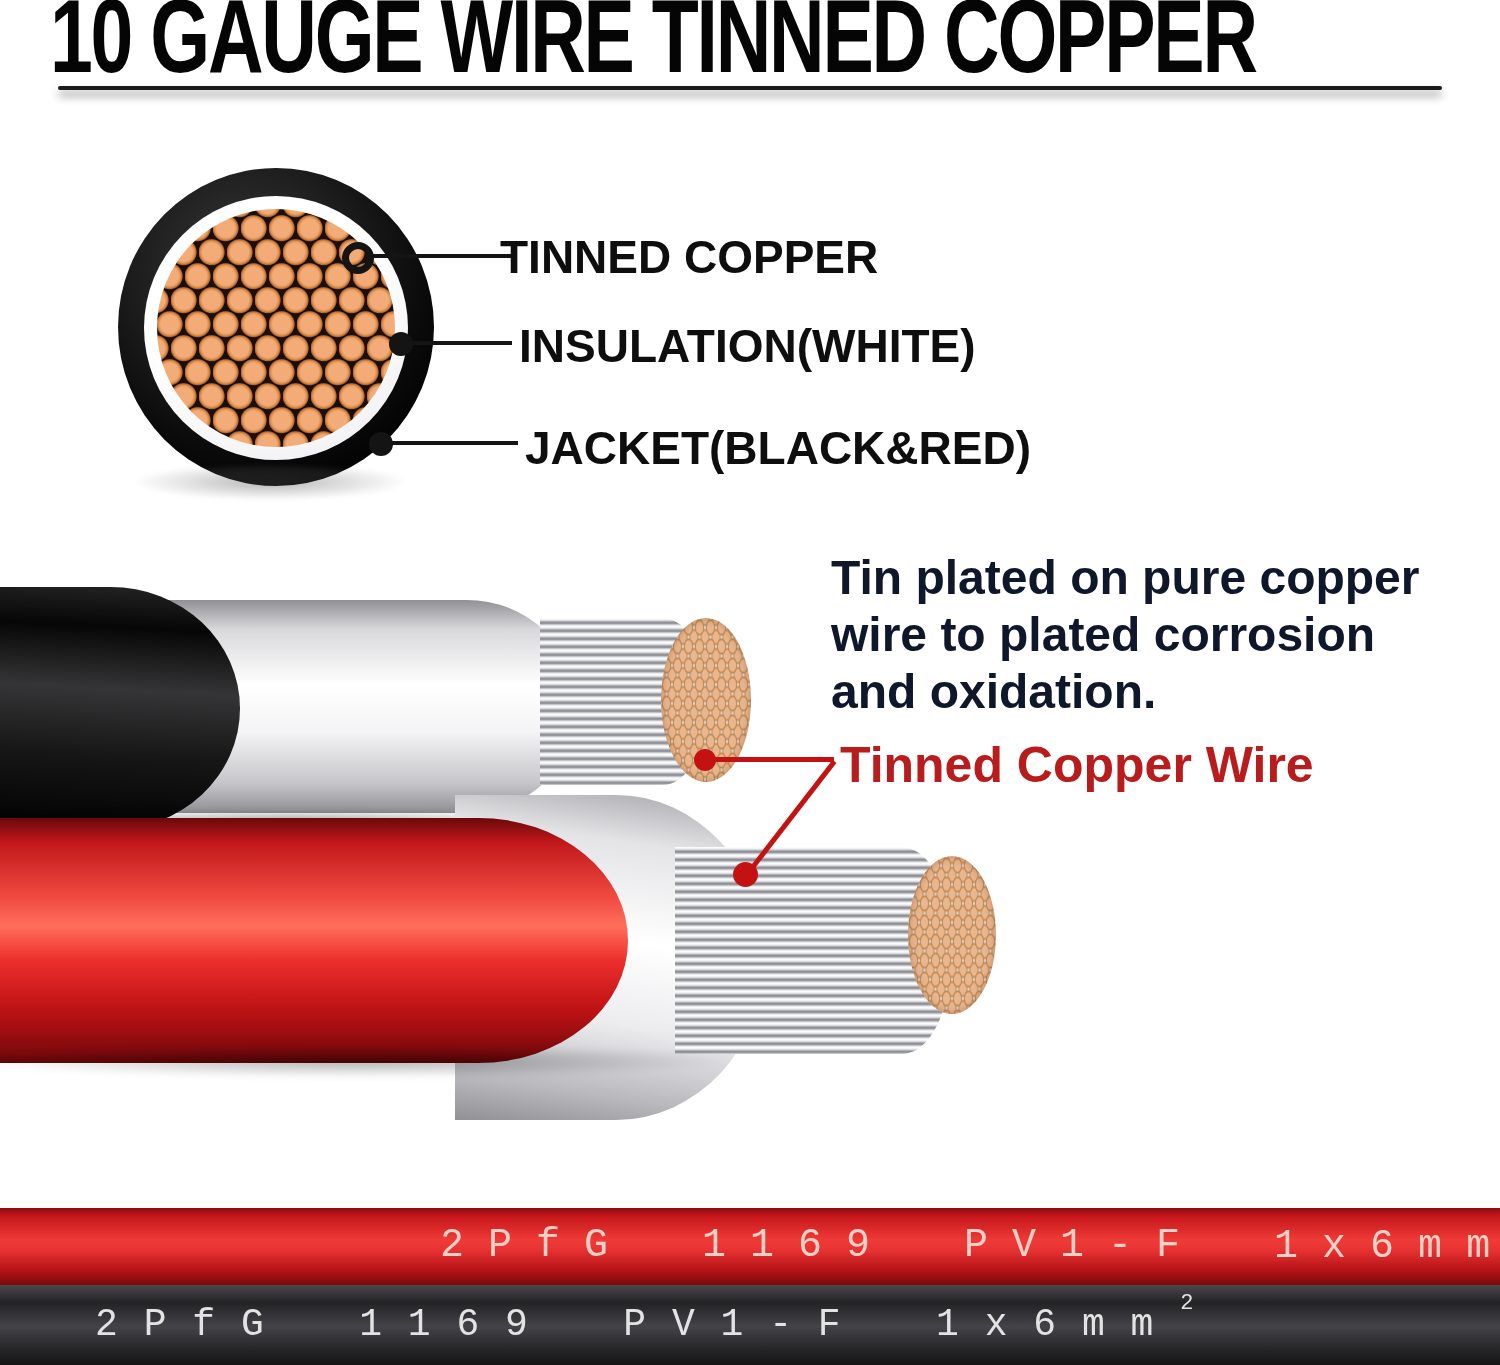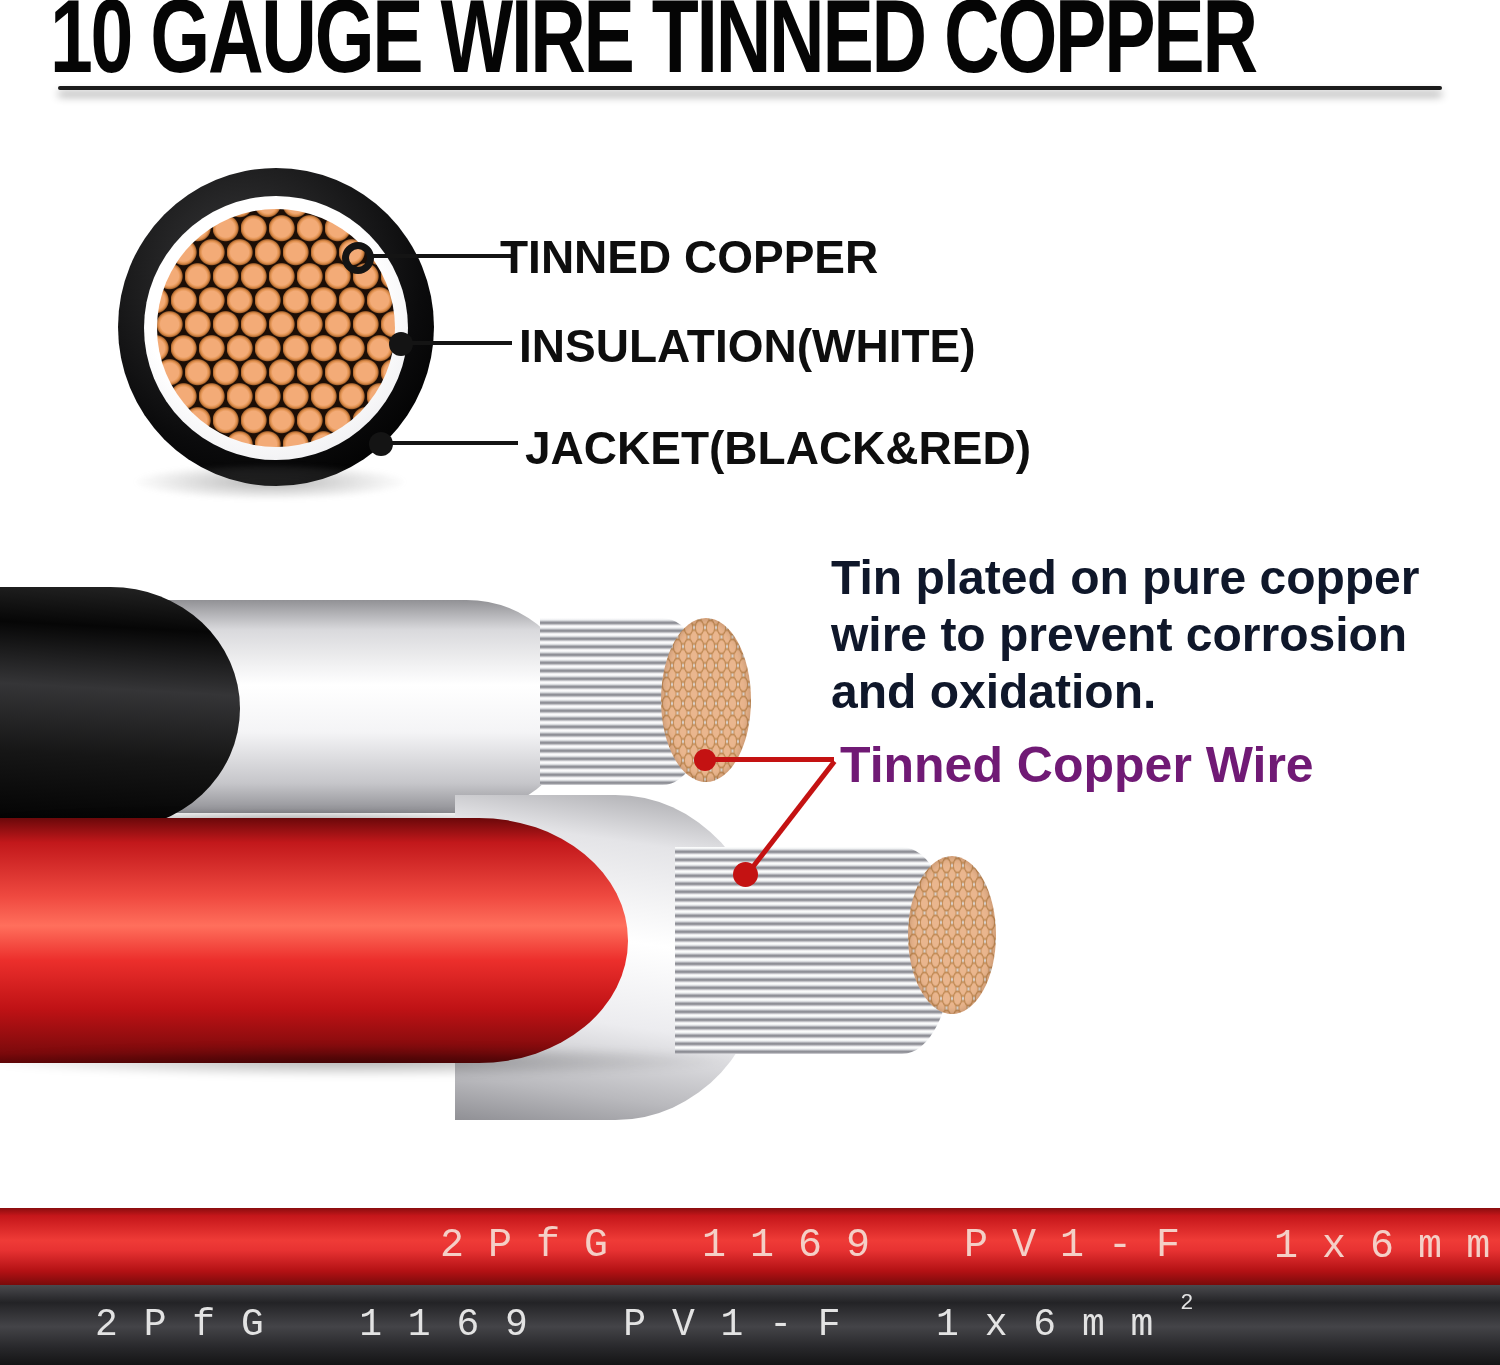--- a/index.html
+++ b/index.html
@@ -57,21 +57,21 @@
   .kdot-jacket{left:369px;top:432px;}
 
   .xsec-label{font-size:46px;font-weight:700;color:#0e0e0e;white-space:nowrap;line-height:50px;}
   .lbl-tinned{left:500px;top:232px;}
   .lbl-insulation{left:519px;top:321px;}
   .lbl-jacket{left:525px;top:423px;}
 
   
   .desc{left:831px;top:549px;font-size:48px;font-weight:700;color:#0f172a;line-height:57px;white-space:nowrap;}
   .desc span{display:block;}
-  .caption{left:840px;top:736px;font-size:50px;font-weight:700;color:#701a75;white-space:nowrap;}
+  .caption{left:840px;top:736px;font-size:50px;font-weight:700;color:#b91c1c;white-space:nowrap;}
 
   
   .bk-insul{
     left:118px;top:600px;width:460px;height:213px;
     border-radius:0 112px 112px 0 / 0 107px 107px 0;
     background:linear-gradient(180deg,#919195 0%,#d9d9dc 14%,#ffffff 40%,#f4f4f6 62%,#c6c6ca 86%,#8e8e93 100%);
   }
   .strands{
     background:repeating-linear-gradient(180deg,#ffffff 0px,#eceef0 2px,#9b9ca3 4px,#83848b 5px,#d8d8dc 7px,#ffffff 8px);
   }
@@ -175,21 +175,21 @@
   <div class="abs bk-shadow"></div>
 
   <div class="abs rd-insul"></div>
   <div class="abs strands rd-strands"></div>
   <div class="abs copper-tip rd-tip"></div>
   <div class="abs rd-jacket"></div>
   <div class="abs rd-shadow"></div>
 
   <div class="abs desc">
     <span>Tin plated on pure copper</span>
-    <span>wire to prevent corrosion</span>
+    <span>wire to plated corrosion</span>
     <span>and oxidation.</span>
   </div>
   <div class="abs caption">Tinned Copper Wire</div>
 
   <div class="abs rlead rlead-h"></div>
   <div class="abs rlead rlead-diag"></div>
   <div class="abs rdot rdot-black-tip"></div>
   <div class="abs rdot rdot-red-strand"></div>
 
   <div class="abs band band-red">

